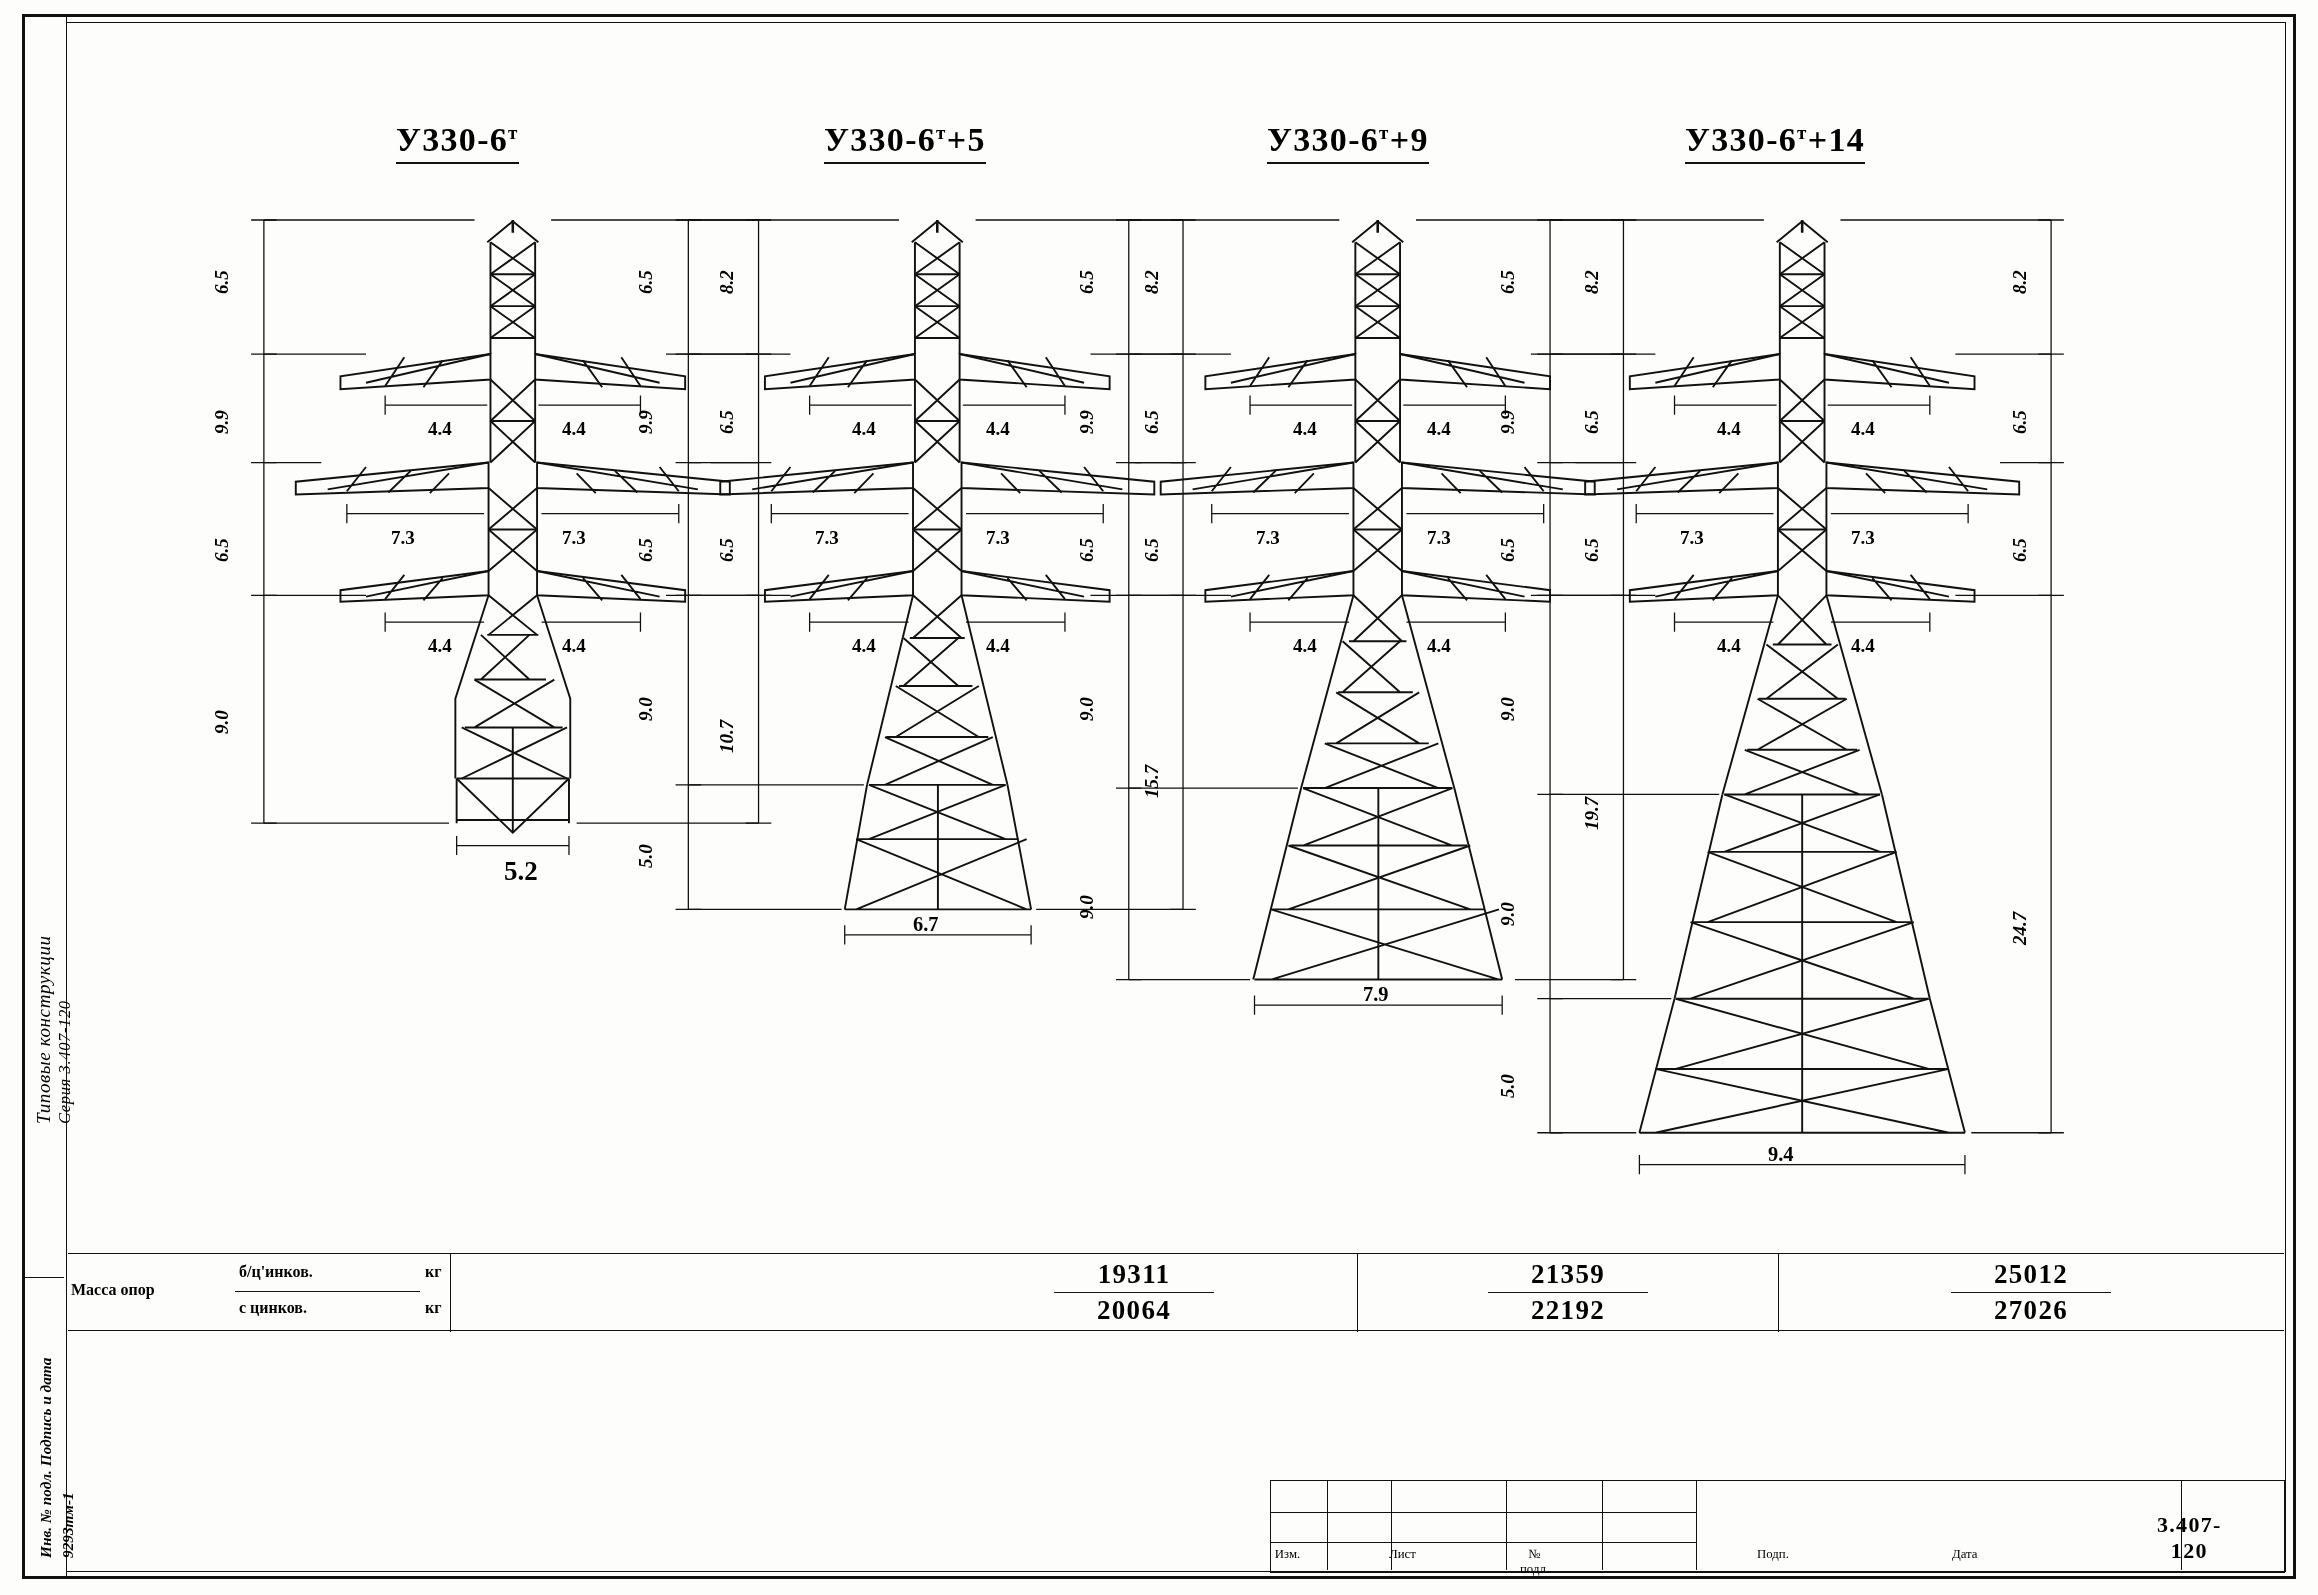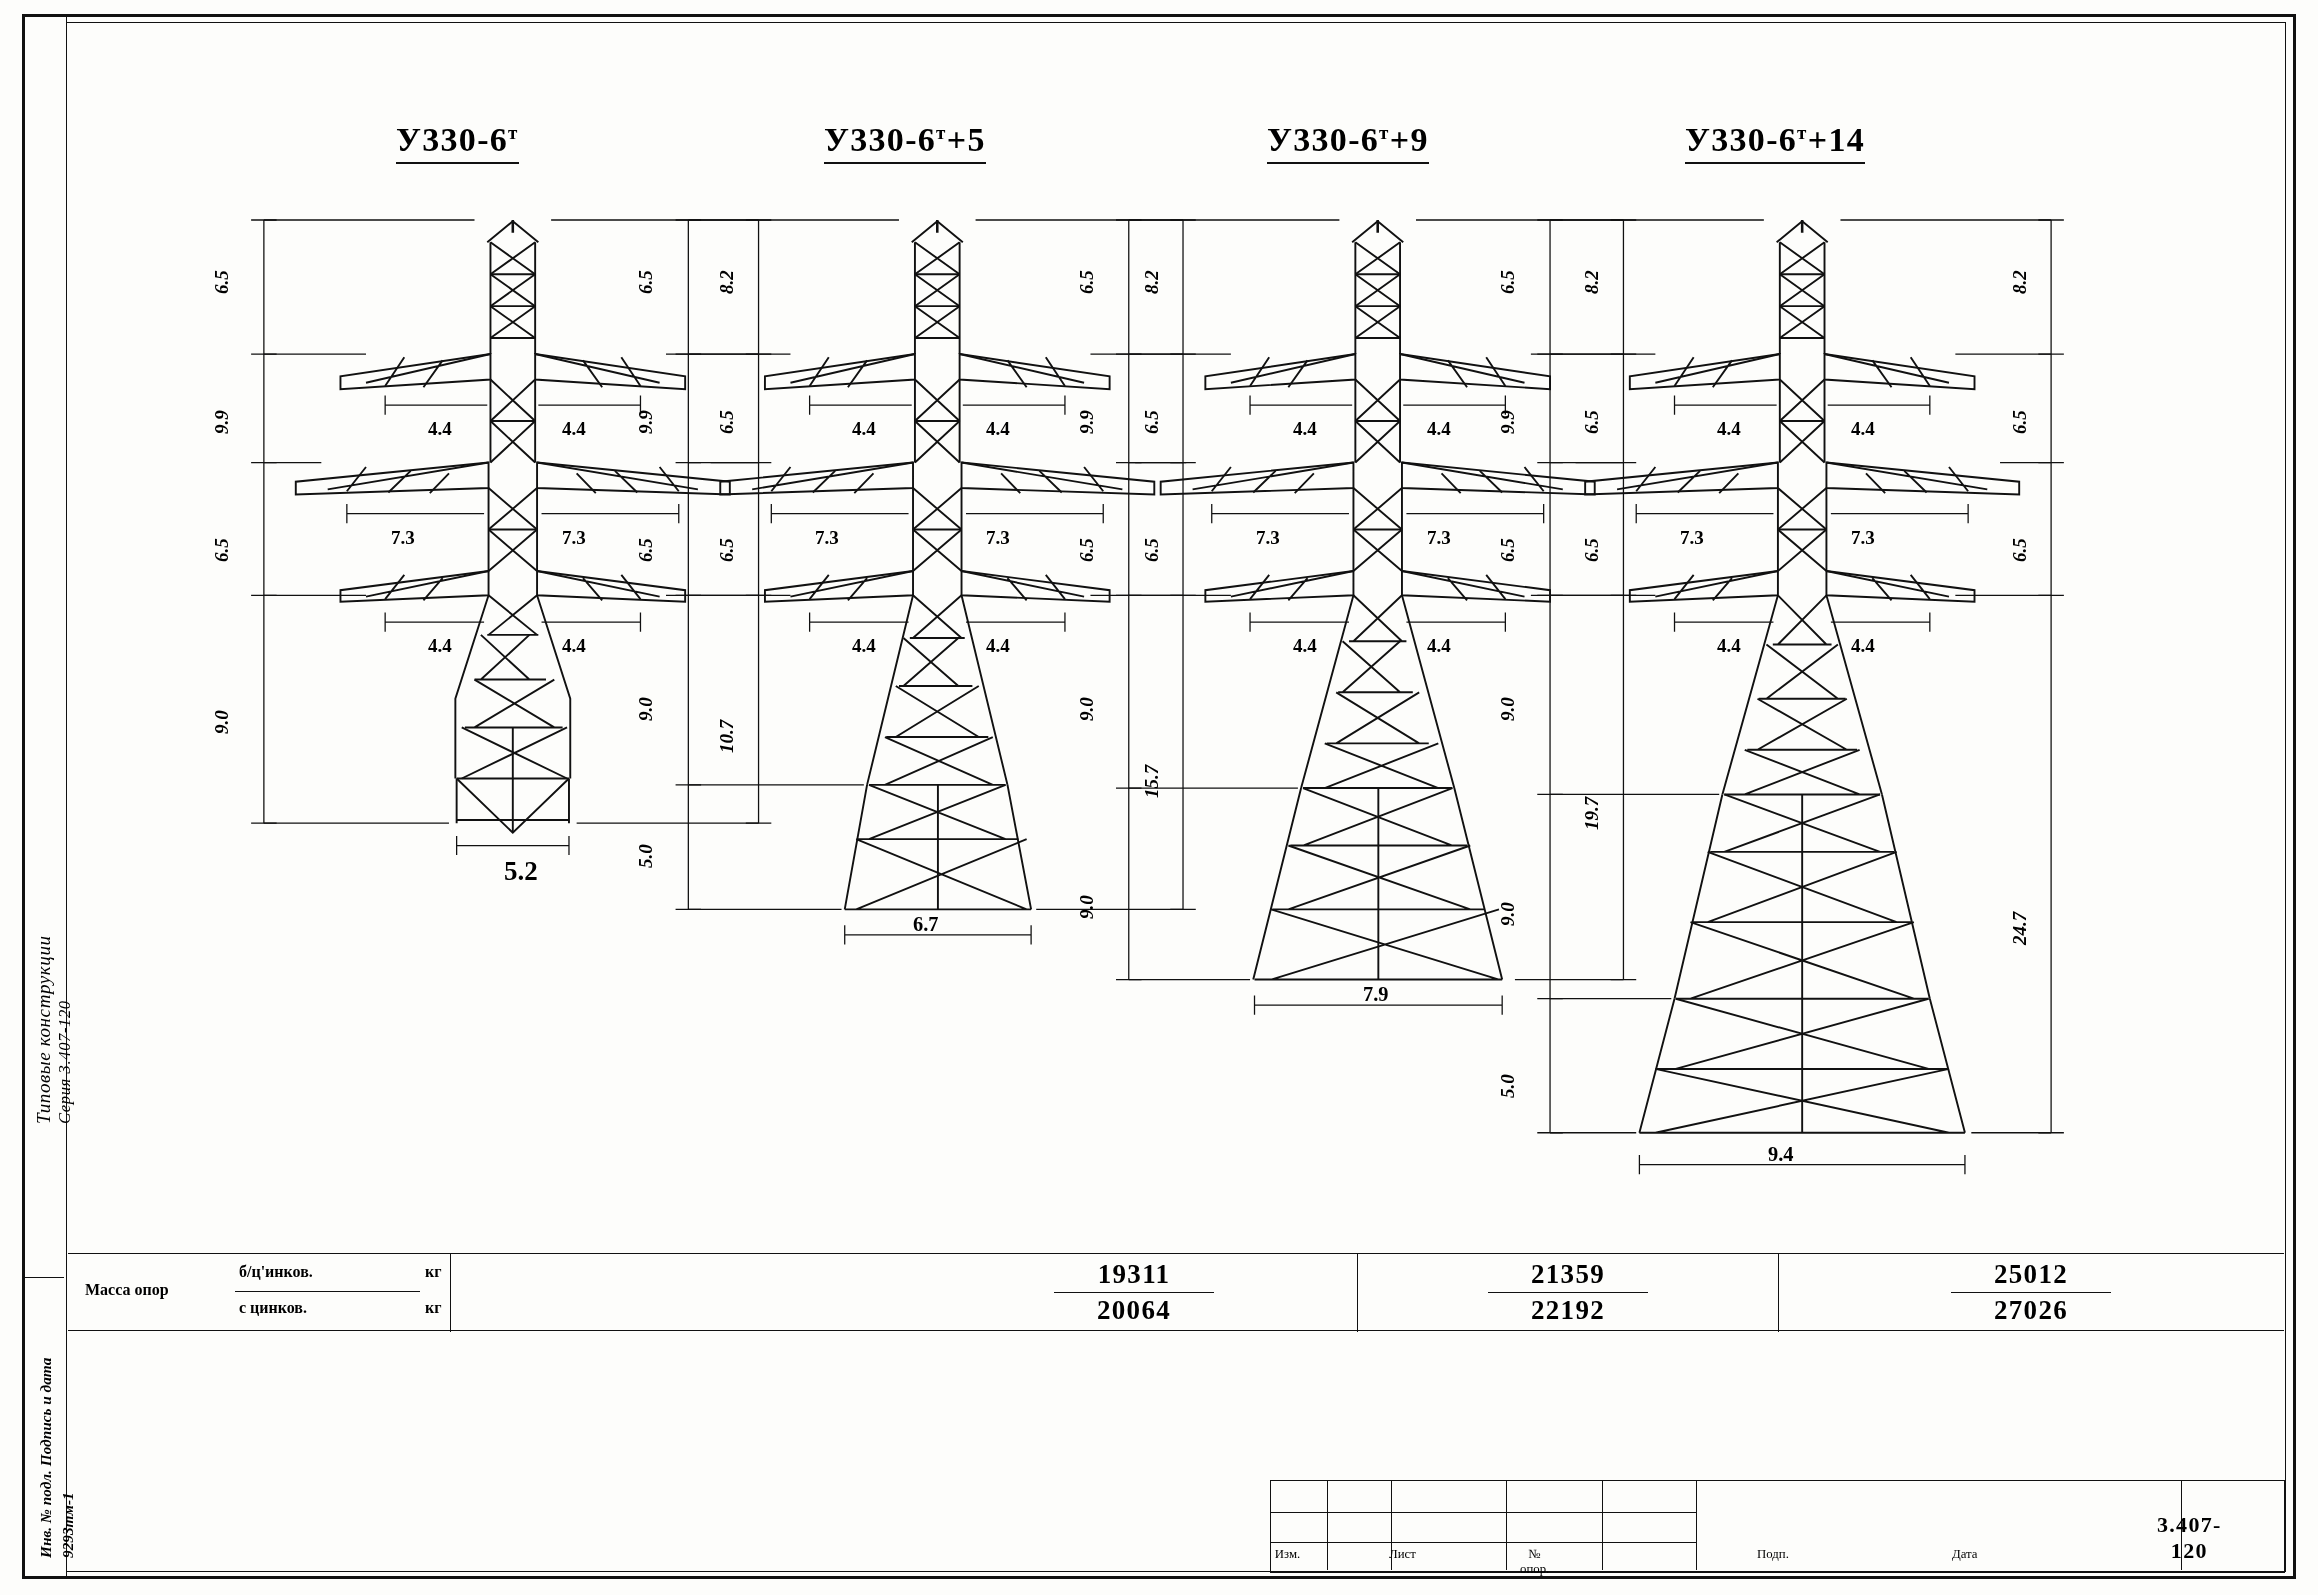--- a/index.html
+++ b/index.html
@@ -505,21 +505,21 @@
   <div style="position:absolute; left:1717px; top:418px; font-size:19px; font-weight:bold;">4.4</div>
   <div style="position:absolute; left:1851px; top:418px; font-size:19px; font-weight:bold;">4.4</div>
   <div style="position:absolute; left:1680px; top:527px; font-size:19px; font-weight:bold;">7.3</div>
   <div style="position:absolute; left:1851px; top:527px; font-size:19px; font-weight:bold;">7.3</div>
   <div style="position:absolute; left:1717px; top:635px; font-size:19px; font-weight:bold;">4.4</div>
   <div style="position:absolute; left:1851px; top:635px; font-size:19px; font-weight:bold;">4.4</div>
   <div style="position:absolute; left:1768px; top:1143px; font-size:20.4px; font-weight:bold;">9.4</div>
 
   <div class="mass-table">
     <div class="mass-legend">
-      <div class="legend-row" style="left:17px; top:27px;">Масса опор</div>
+      <div class="legend-row" style="left:3px; top:27px;">Масса опор</div>
       <div class="legend-row" style="left:171px; top:9px;">б/ц'инков.</div>
       <div class="legend-row" style="left:357px; top:9px;">кг</div>
       <div class="legend-mid-line"></div>
       <div class="legend-row" style="left:171px; top:45px;">с цинков.</div>
       <div class="legend-row" style="left:357px; top:45px;">кг</div>
     </div>
 
 
     <div class="mass-cell" style="left:843px; width:447px;">
       <div class="mass-num-top">19311</div>
@@ -544,21 +544,21 @@
     <div class="tb-hline" style="left:0; top:61px; width:426px;"></div>
     <div class="tb-hline" style="left:0; top:31px; width:426px;"></div>
 
     <div class="tb-cell" style="left:0; top:0; width:57px; height:89px;">
       <span class="tb-small" style="left:3.8px; top:66px; font-size:12.8px;">Изм.</span>
     </div>
     <div class="tb-cell" style="left:57px; top:0; width:64px; height:89px;">
       <span class="tb-small" style="left:61px; top:66px; font-size:12.8px;">Лист</span>
     </div>
     <div class="tb-cell" style="left:121px; top:0; width:115px; height:89px;">
-      <span class="tb-small" style="left:128px; top:66px; font-size:12.8px;">№ опор.</span>
+      <span class="tb-small" style="left:128px; top:66px; font-size:12.8px;">№ подл.</span>
     </div>
     <div class="tb-cell" style="left:236px; top:0; width:96px; height:89px;">
       <span class="tb-small" style="left:250px; top:66px; font-size:12.8px;">Подп.</span>
     </div>
     <div class="tb-cell" style="left:332px; top:0; width:94px; height:89px;">
       <span class="tb-small" style="left:349px; top:66px; font-size:12.8px;">Дата</span>
     </div>
     <div class="tb-cell" style="left:426px; top:0; width:485px; height:89px;">
       <span class="tb-code" style="left:460px; top:31px;">3.407-120</span>
 

